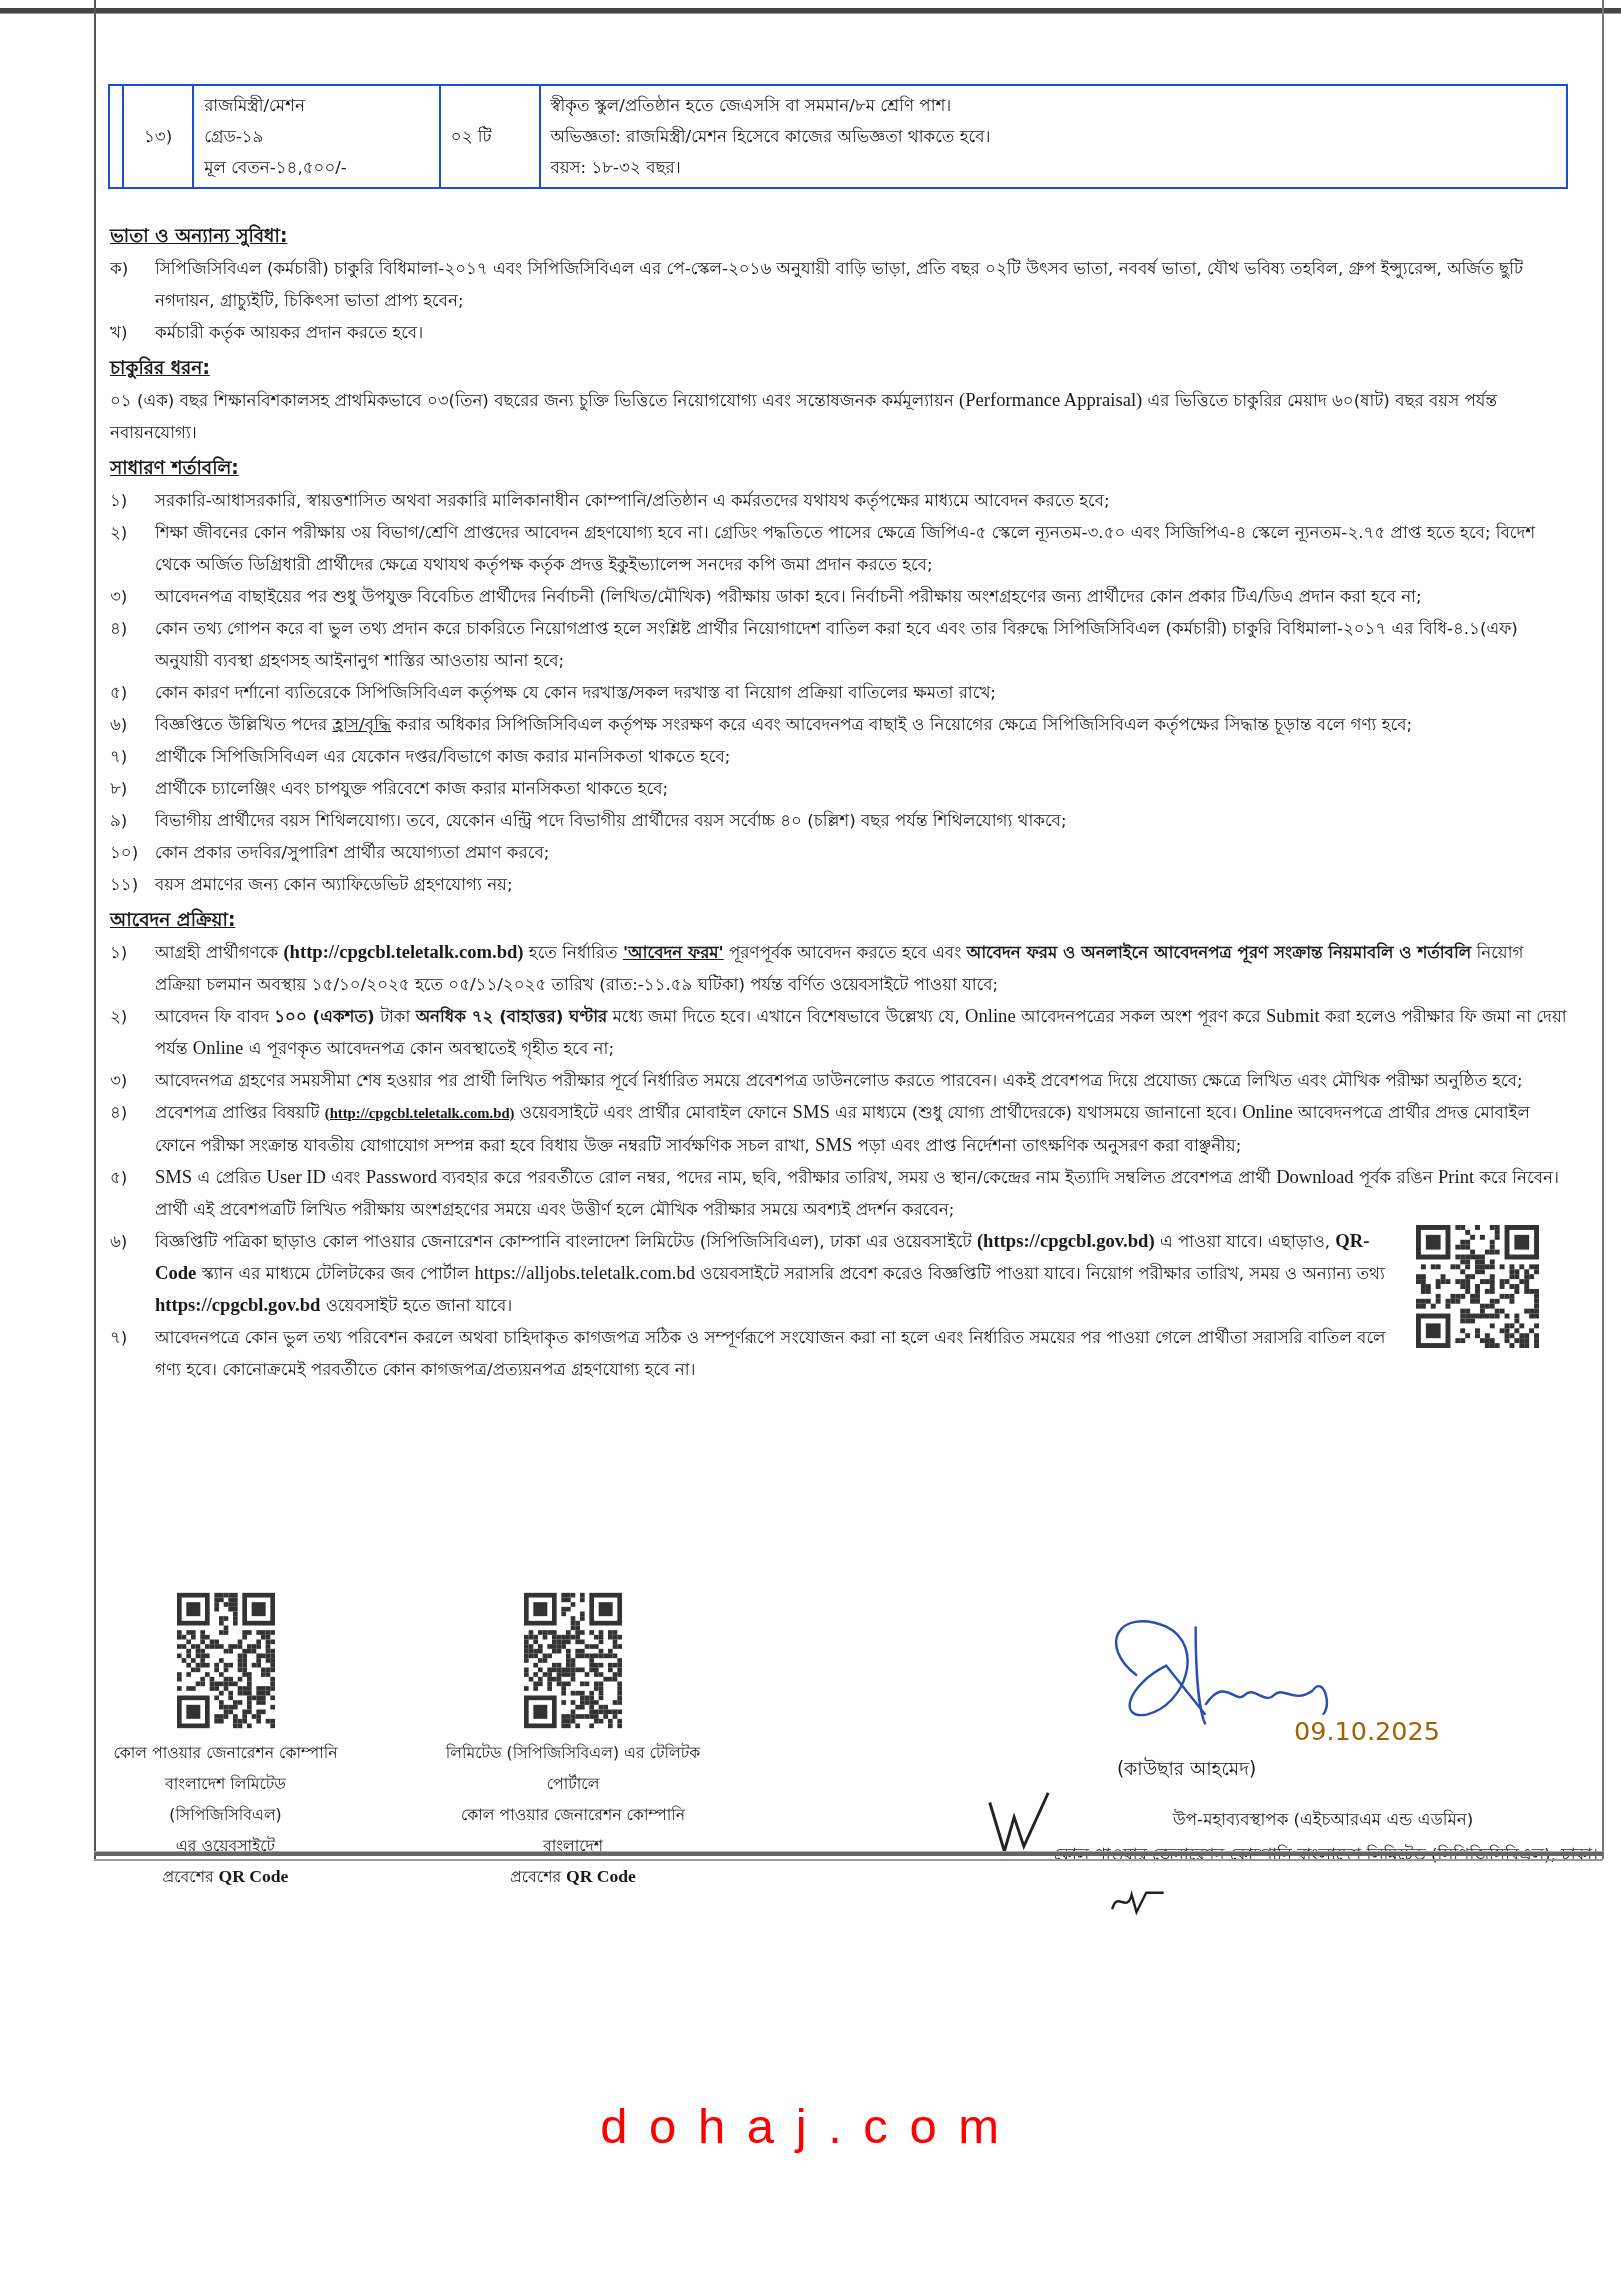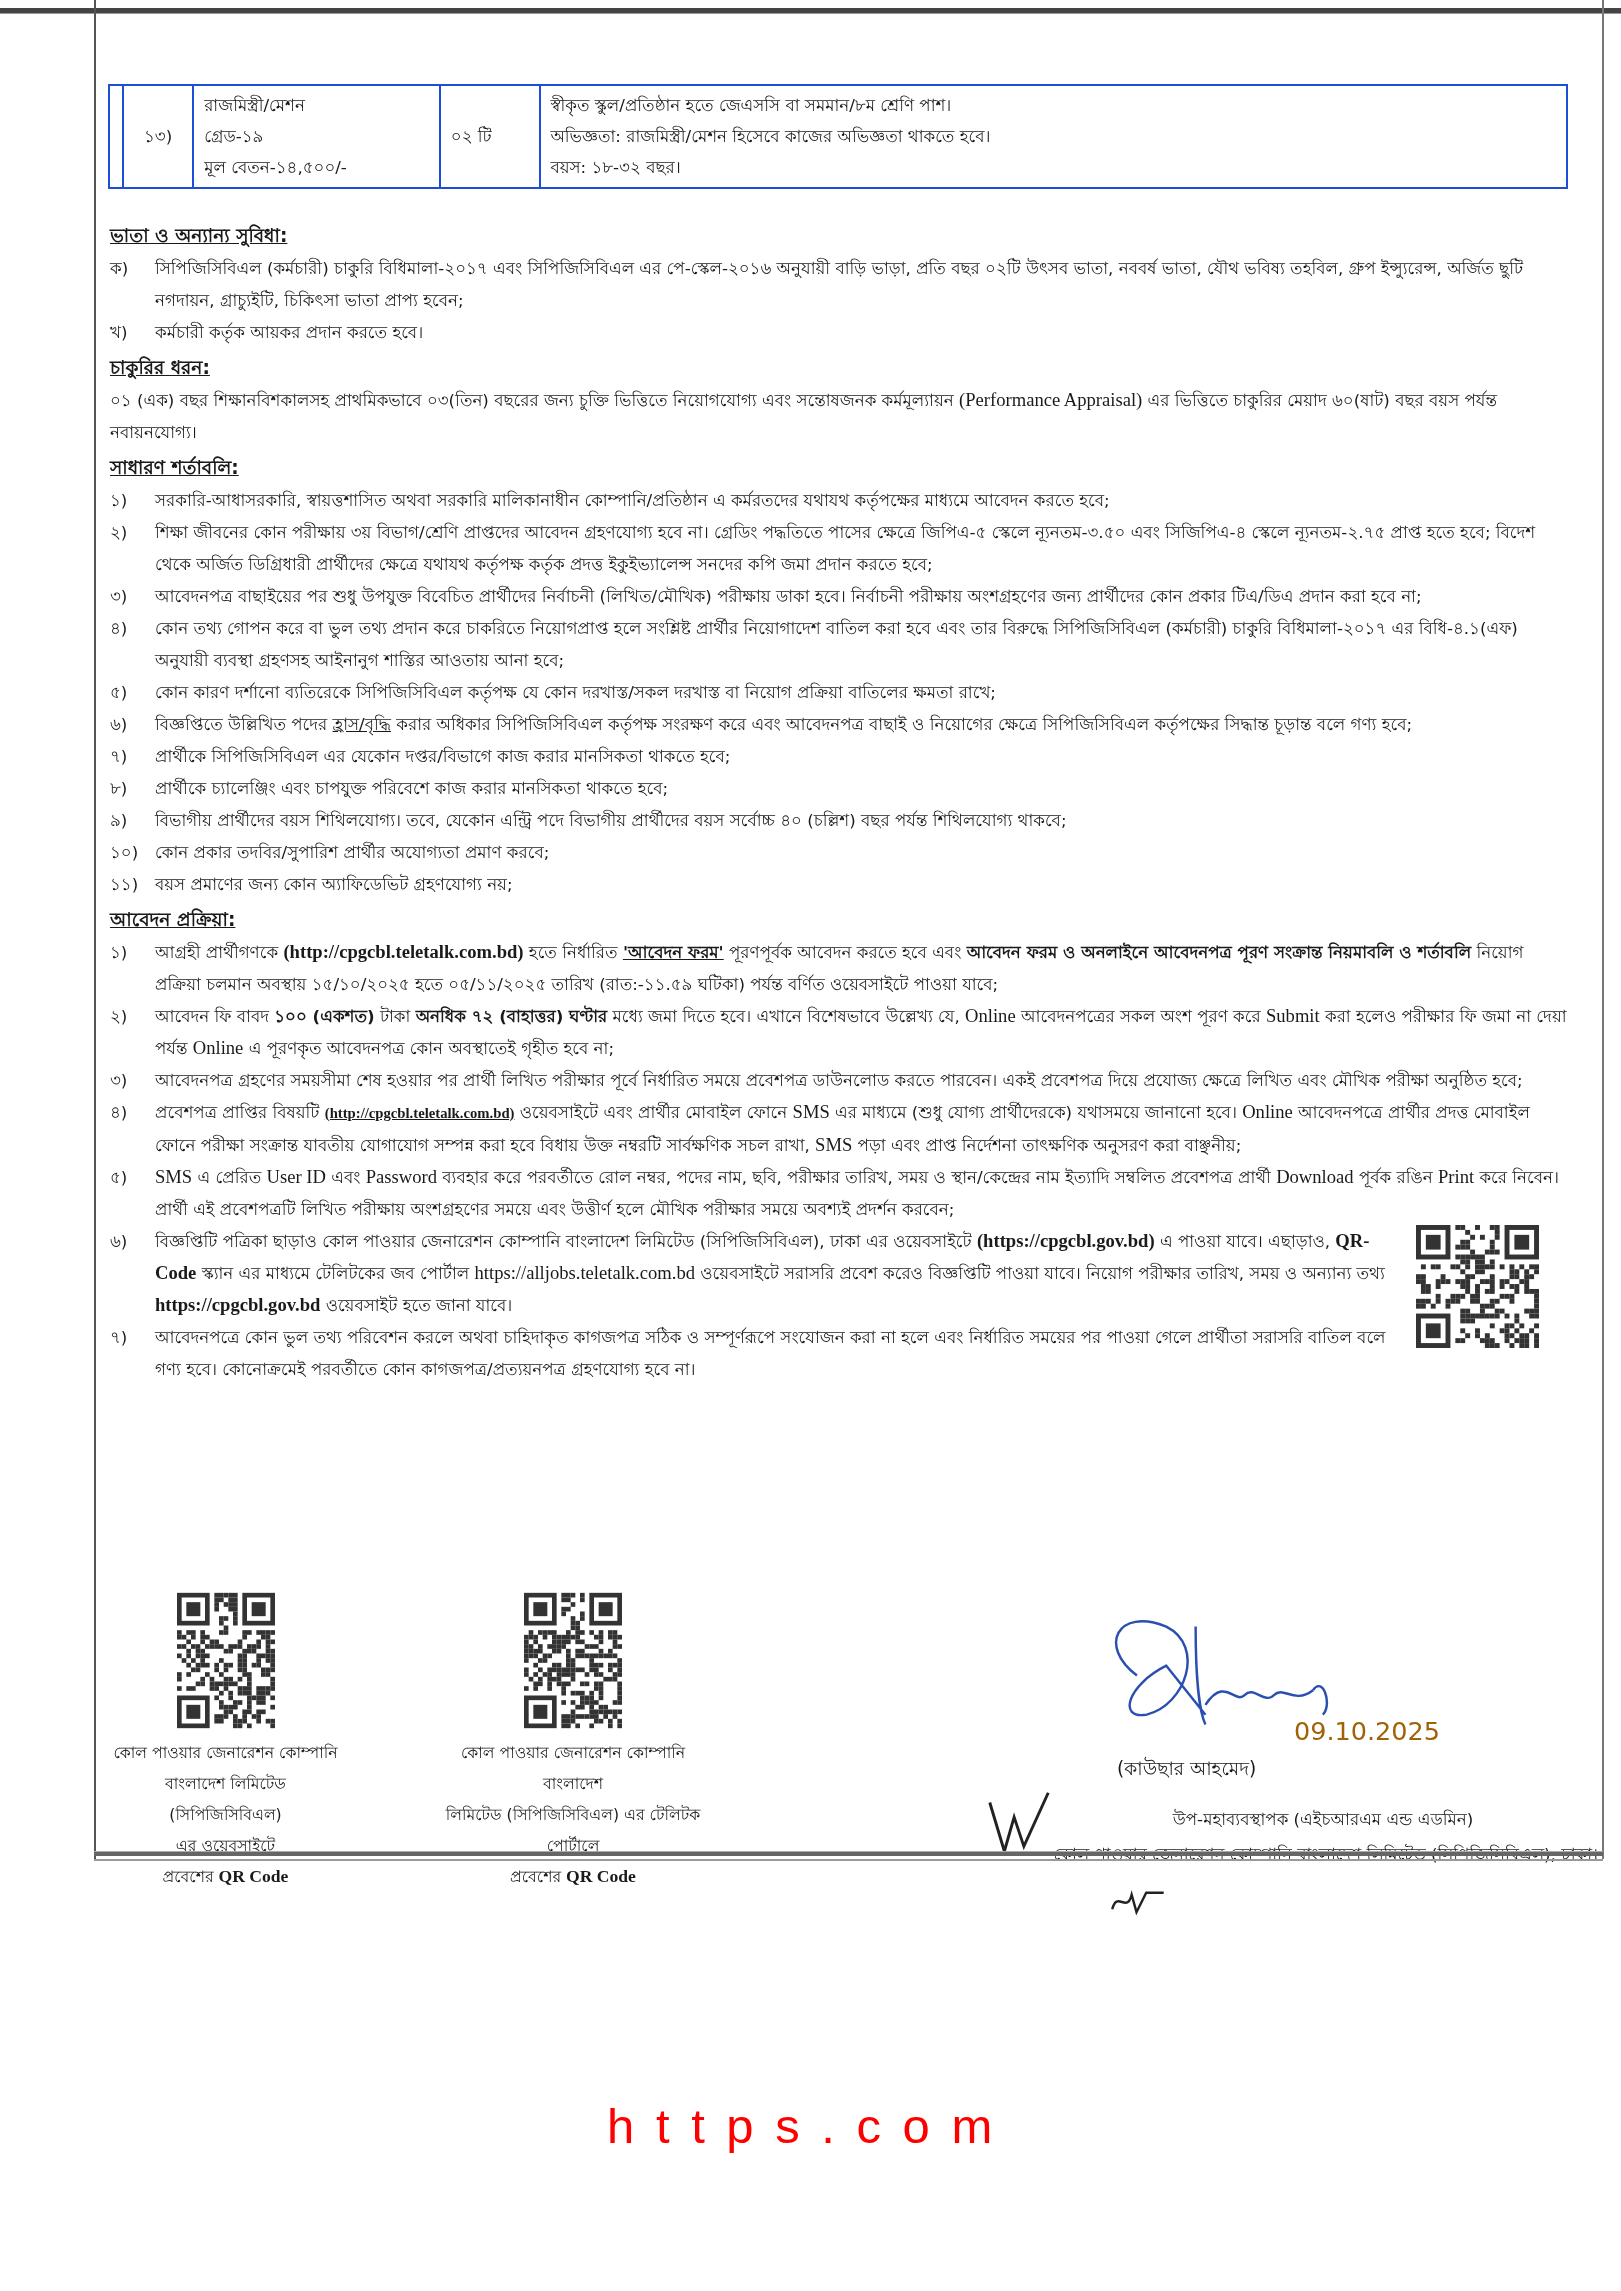--- a/index.html
+++ b/index.html
@@ -839,22 +839,22 @@
       <rect x="1" y="1" width="5" height="5" fill="#fff"></rect>
       <rect x="2" y="2" width="3" height="3" fill="#333"></rect>
       <rect x="14" y="0" width="7" height="7" fill="#333"></rect>
       <rect x="15" y="1" width="5" height="5" fill="#fff"></rect>
       <rect x="16" y="2" width="3" height="3" fill="#333"></rect>
       <rect x="0" y="22" width="7" height="7" fill="#333"></rect>
       <rect x="1" y="23" width="5" height="5" fill="#fff"></rect>
       <rect x="2" y="24" width="3" height="3" fill="#333"></rect>
     </svg>
   <div class="qrcap">
+    <div>লিমিটেড (সিপিজিসিবিএল) এর টেলিটক পোর্টালে</div>
     <div>কোল পাওয়ার জেনারেশন কোম্পানি বাংলাদেশ</div>
-    <div>লিমিটেড (সিপিজিসিবিএল) এর টেলিটক পোর্টালে</div>
     <div><span>প্রবেশের </span><span class="latin">QR Code</span></div>
   </div>
 </div>
 
 <div class="sign">
   <svg class="sig-scribble" viewBox="0 0 300 140">
     <path d="M60 70 C 20 40, 40 0, 90 20 C 130 40, 110 100, 70 110 C 40 115, 50 80, 90 60 L 130 110 M120 20 C 120 80, 125 110, 130 120 M130 100 C 150 70, 160 100, 170 90 C 180 80, 190 100, 200 90 C 210 80, 220 100, 240 85 M240 85 C 250 70, 260 100, 250 110" fill="none" stroke="#2a4fb0" stroke-width="2.5"></path>
   </svg>
   <div class="sig-date" style="color: #a16207;">09.10.2025</div>
   <div class="name">(কাউছার আহমেদ)</div>
@@ -864,14 +864,14 @@
   <div class="desig">উপ-মহাব্যবস্থাপক (এইচআরএম এন্ড এডমিন)</div>
   <div class="org">কোল পাওয়ার জেনারেশন কোম্পানি বাংলাদেশ লিমিটেড (সিপিজিসিবিএল), ঢাকা।</div>
   <svg class="initial2" viewBox="0 0 60 34">
     <path d="M5 25 C 10 5, 20 30, 25 10 L 30 28 L 40 8 L 58 8" fill="none" stroke="#222" stroke-width="2.5"></path>
   </svg>
 </div>
 
 <div class="bottomline"></div>
 <div class="bottomline2"></div>
 
-<div class="watermark" style="color: rgb(255, 0, 0);">https.com</div>
+<div class="watermark" style="color: rgb(255, 0, 0);">dohaj.com</div>
 
 
 </body></html>

